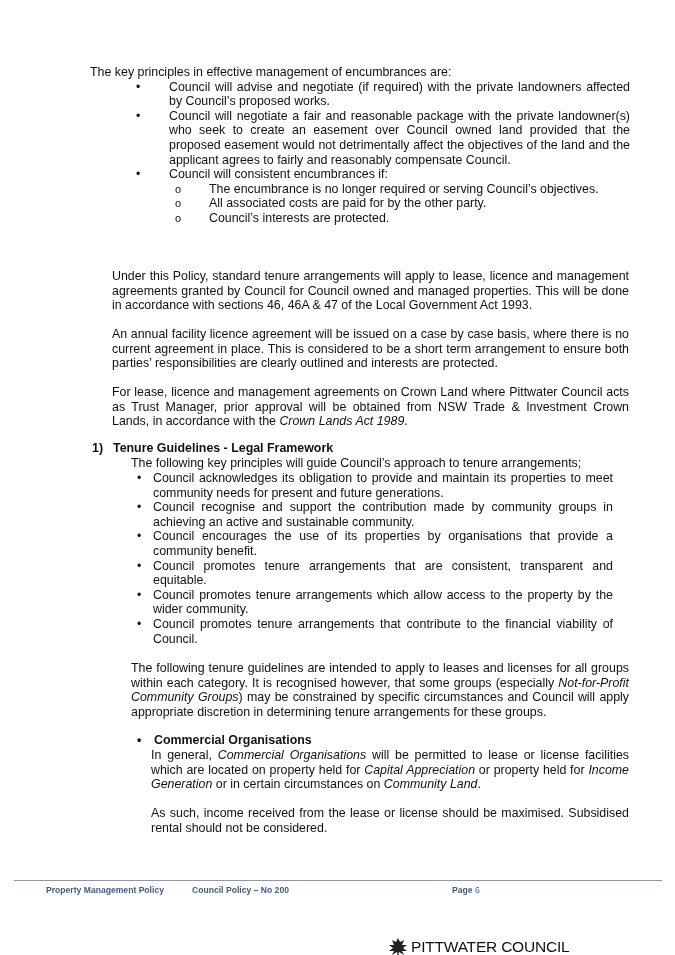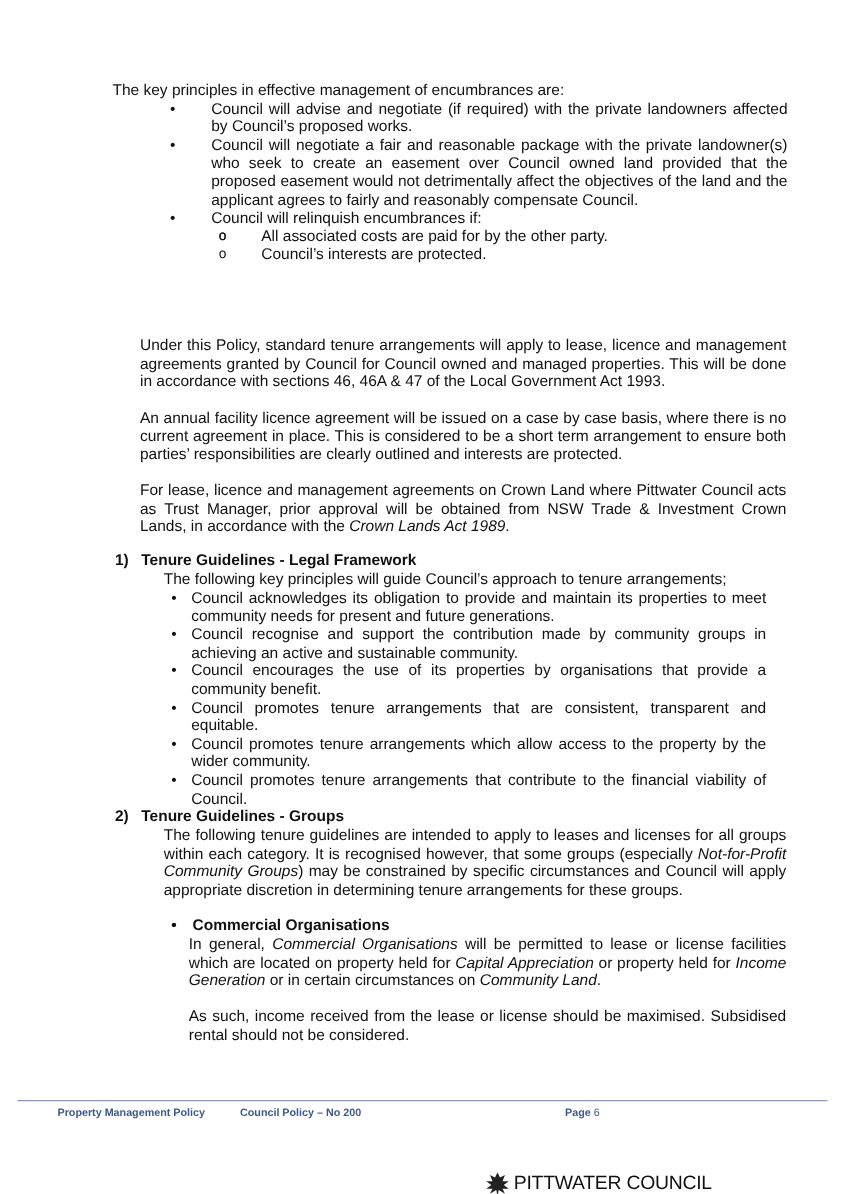--- a/index.html
+++ b/index.html
@@ -23,23 +23,23 @@
 </head>
 <body>
 
 <div class="page">
 
   <div class="abs" style="left:90px; top:65px; width:540px;">
     <div>The key principles in effective management of encumbrances are:</div>
     <ul class="bul" style="margin-left:63px;">
       <li><span class="dot">•</span><span>Council will advise and negotiate (if required) with the private landowners affected by Council’s proposed works.</span></li>
       <li><span class="dot">•</span><span>Council will negotiate a fair and reasonable package with the private landowner(s) who seek to create an easement over Council owned land provided that the proposed easement would not detrimentally affect the objectives of the land and the applicant agrees to fairly and reasonably compensate Council.</span></li>
-      <li><span class="dot">•</span><span>Council will relinquish encumbrances if:</span>
+      <li><span class="dot">•</span><span>Council will consistent encumbrances if:</span>
         <ul class="bul circ" style="margin-left:24px;">
-          <li><span class="dot">o</span></li>
+          <li><span class="dot">o</span><span>The encumbrance is no longer required or serving Council’s objectives.</span></li>
           <li><span class="dot">o</span><span>All associated costs are paid for by the other party.</span></li>
           <li><span class="dot">o</span><span>Council’s interests are protected.</span></li>
         </ul>
       </li>
     </ul>
   </div>
 
   <div class="abs p" style="left:112px; top:269px; width:517px;">Under this Policy, standard tenure arrangements will apply to lease, licence and management agreements granted by Council for Council owned and managed properties. This will be done in accordance with sections 46, 46A &amp; 47 of the Local Government Act 1993.</div>
   <div class="abs p" style="left:112px; top:327px; width:517px;">An annual facility licence agreement will be issued on a case by case basis, where there is no current agreement in place. This is considered to be a short term arrangement to ensure both parties’ responsibilities are clearly outlined and interests are protected.</div>
   <div class="abs p" style="left:112px; top:385px; width:517px;"><span>For lease, licence and management agreements on Crown Land where Pittwater Council acts as Trust Manager, prior approval will be obtained from NSW Trade &amp; Investment Crown Lands, in accordance with the </span><span class="i">Crown Lands Act 1989</span><span>.</span></div>
@@ -50,23 +50,20 @@
   <div class="abs" style="left:131px; top:456px; width:500px;">The following key principles will guide Council’s approach to tenure arrangements;</div>
   <ul class="bul abs" style="left:137px; top:471px; width:476px; padding-left:0; margin-left:0;">
     <li style="padding-left:16px;"><span class="dot" style="left:0;">•</span><span>Council acknowledges its obligation to provide and maintain its properties to meet community needs for present and future generations.</span></li>
     <li style="padding-left:16px;"><span class="dot" style="left:0;">•</span><span>Council recognise and support the contribution made by community groups in achieving an active and sustainable community.</span></li>
     <li style="padding-left:16px;"><span class="dot" style="left:0;">•</span><span>Council encourages the use of its properties by organisations that provide a community benefit.</span></li>
     <li style="padding-left:16px;"><span class="dot" style="left:0;">•</span><span>Council promotes tenure arrangements that are consistent, transparent and equitable.</span></li>
     <li style="padding-left:16px;"><span class="dot" style="left:0;">•</span><span>Council promotes tenure arrangements which allow access to the property by the wider community.</span></li>
     <li style="padding-left:16px;"><span class="dot" style="left:0;">•</span><span>Council promotes tenure arrangements that contribute to the financial viability of Council.</span></li>
   </ul>
 
-  <div class="abs b" style="left:92px; top:646px; width:500px;">
-    <span style="display:inline-block; width:21px;">2)</span><span>Tenure Guidelines - Groups</span>
-  </div>
   <div class="abs p" style="left:131px; top:661px; width:498px;"><span>The following tenure guidelines are intended to apply to leases and licenses for all groups within each category. It is recognised however, that some groups (especially </span><span class="i">Not-for-Profit Community Groups</span><span>) may be constrained by specific circumstances and Council will apply appropriate discretion in determining tenure arrangements for these groups.</span></div>
 
   <div class="abs b" style="left:137px; top:733px; width:480px;">
     <span style="display:inline-block; width:17px;">•</span><span>Commercial Organisations</span>
   </div>
   <div class="abs p" style="left:151px; top:748px; width:478px;"><span>In general, </span><span class="i">Commercial Organisations</span><span> will be permitted to lease or license facilities which are located on property held for </span><span class="i">Capital Appreciation</span><span> or property held for </span><span class="i">Income Generation</span><span> or in certain circumstances on </span><span class="i">Community Land</span><span>.</span></div>
   <div class="abs p" style="left:151px; top:806px; width:478px;">As such, income received from the lease or license should be maximised. Subsidised rental should not be considered.</div>
 
   <div class="footer-rule"></div>
   <div class="footer-text" style="left:18px;margin-left:28px;">Property Management Policy</div>

